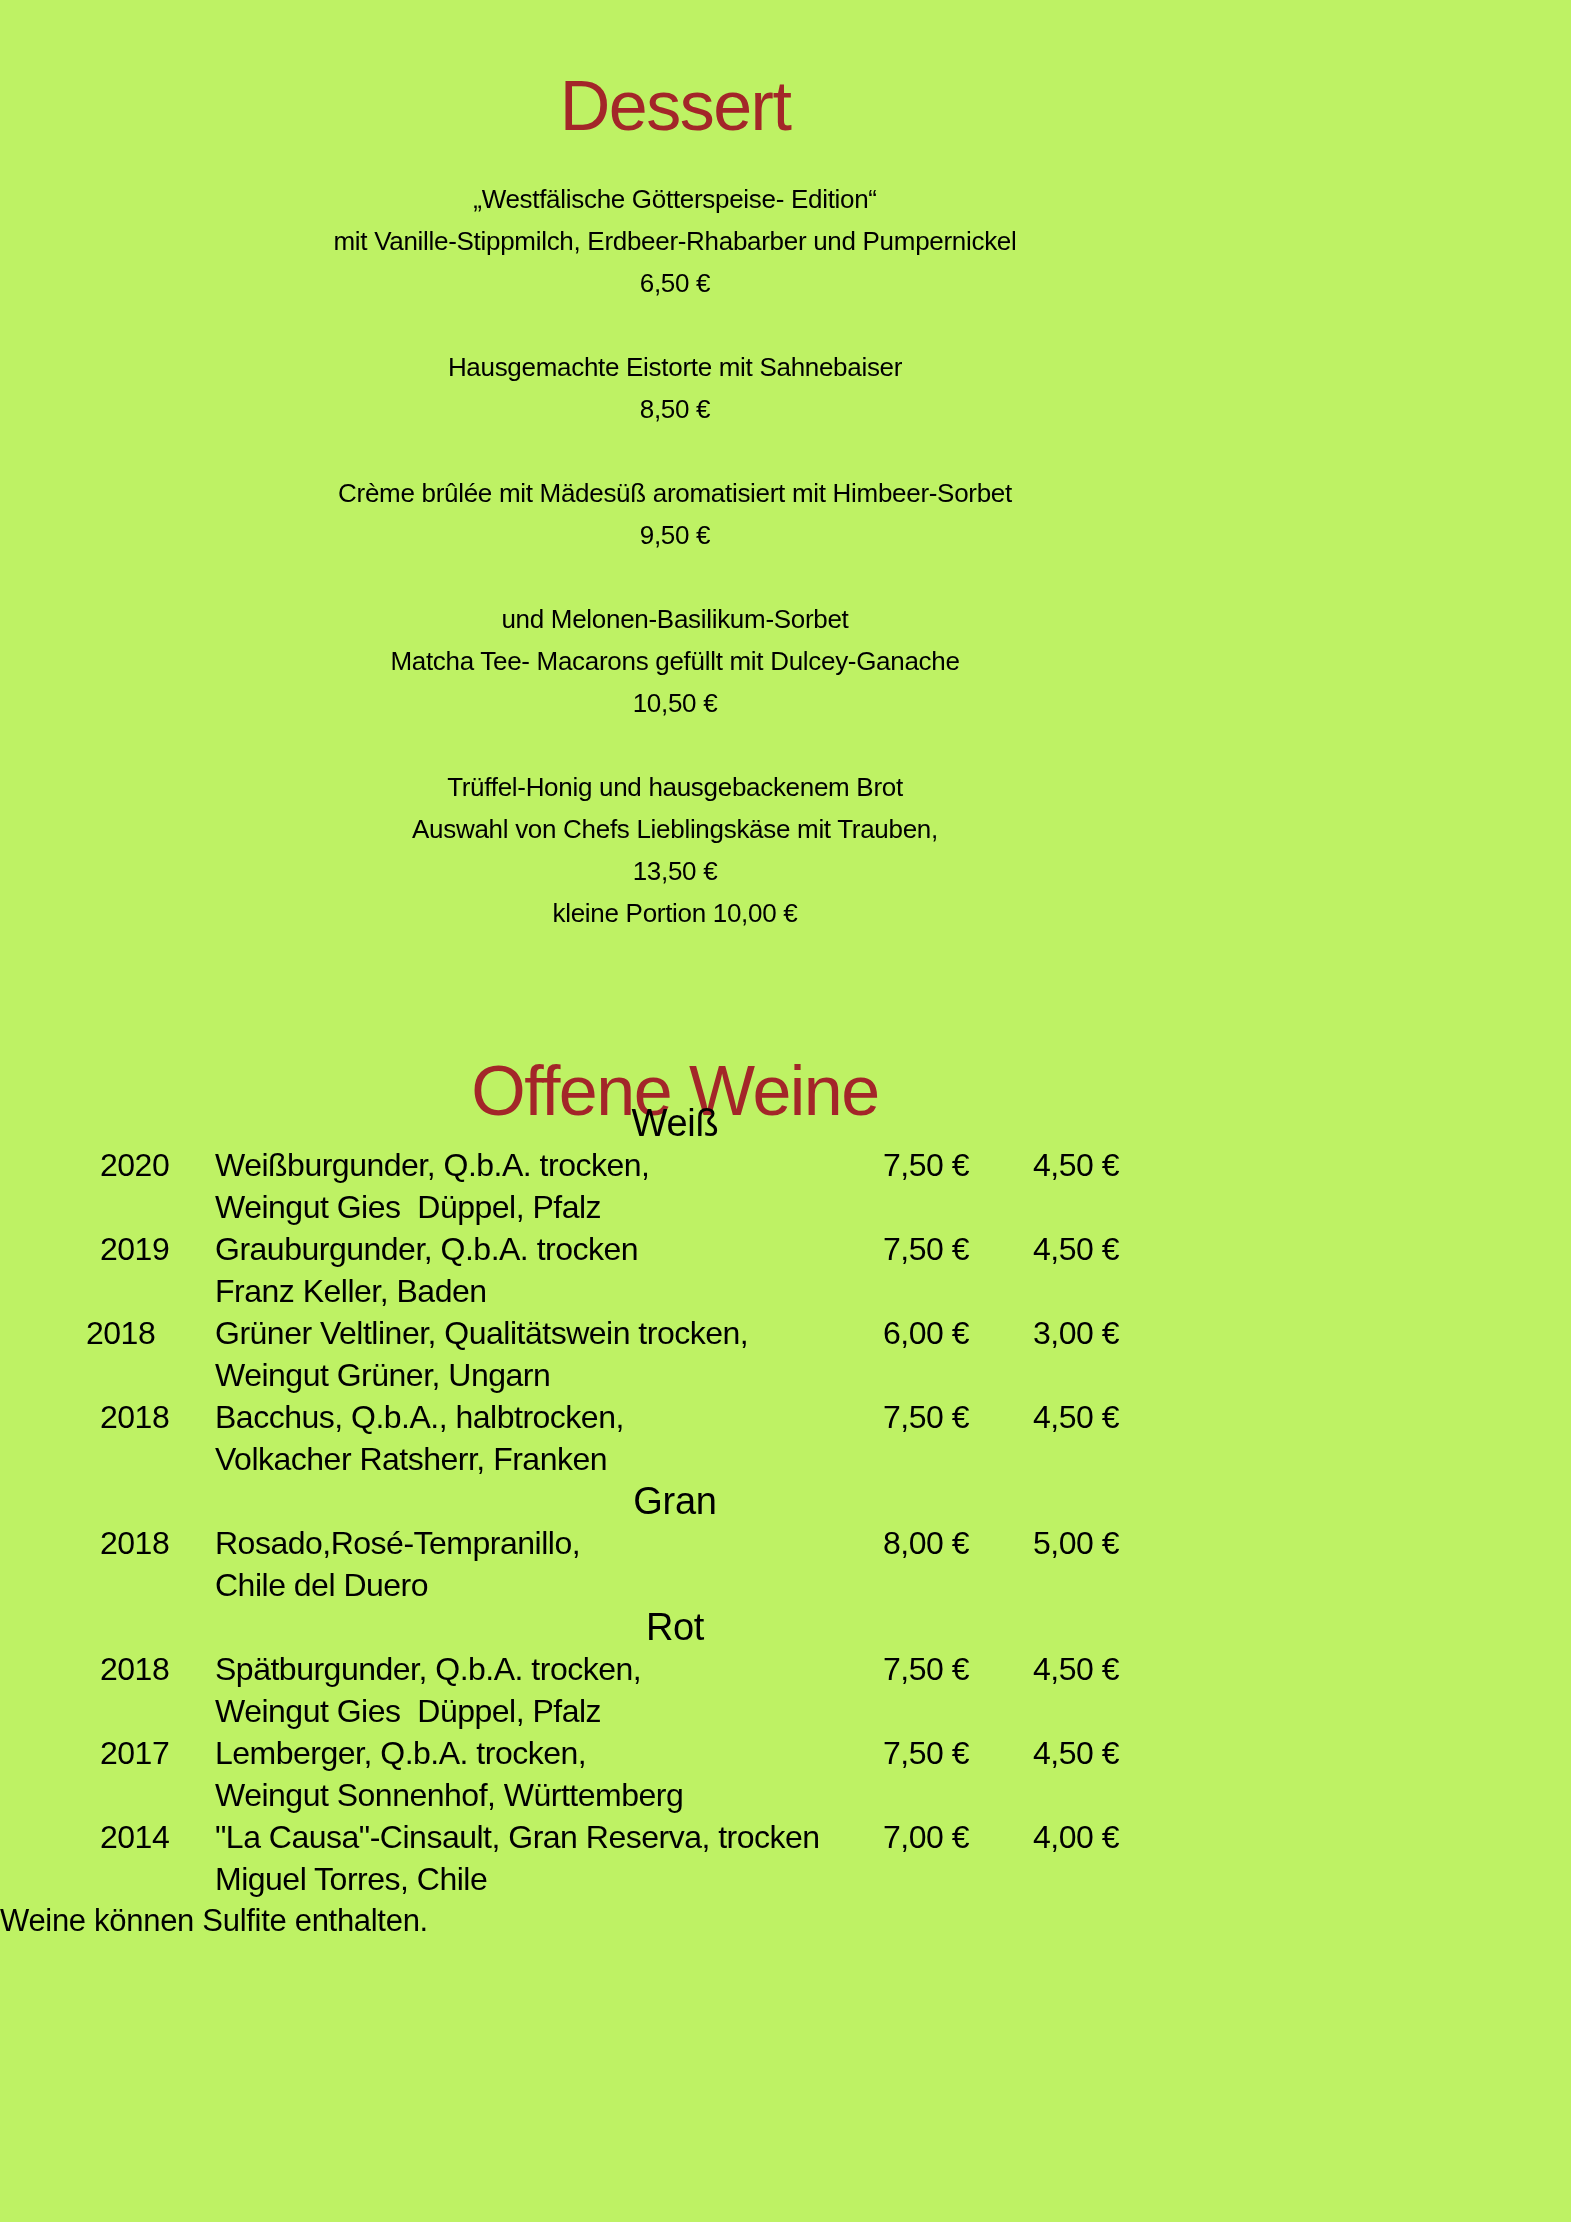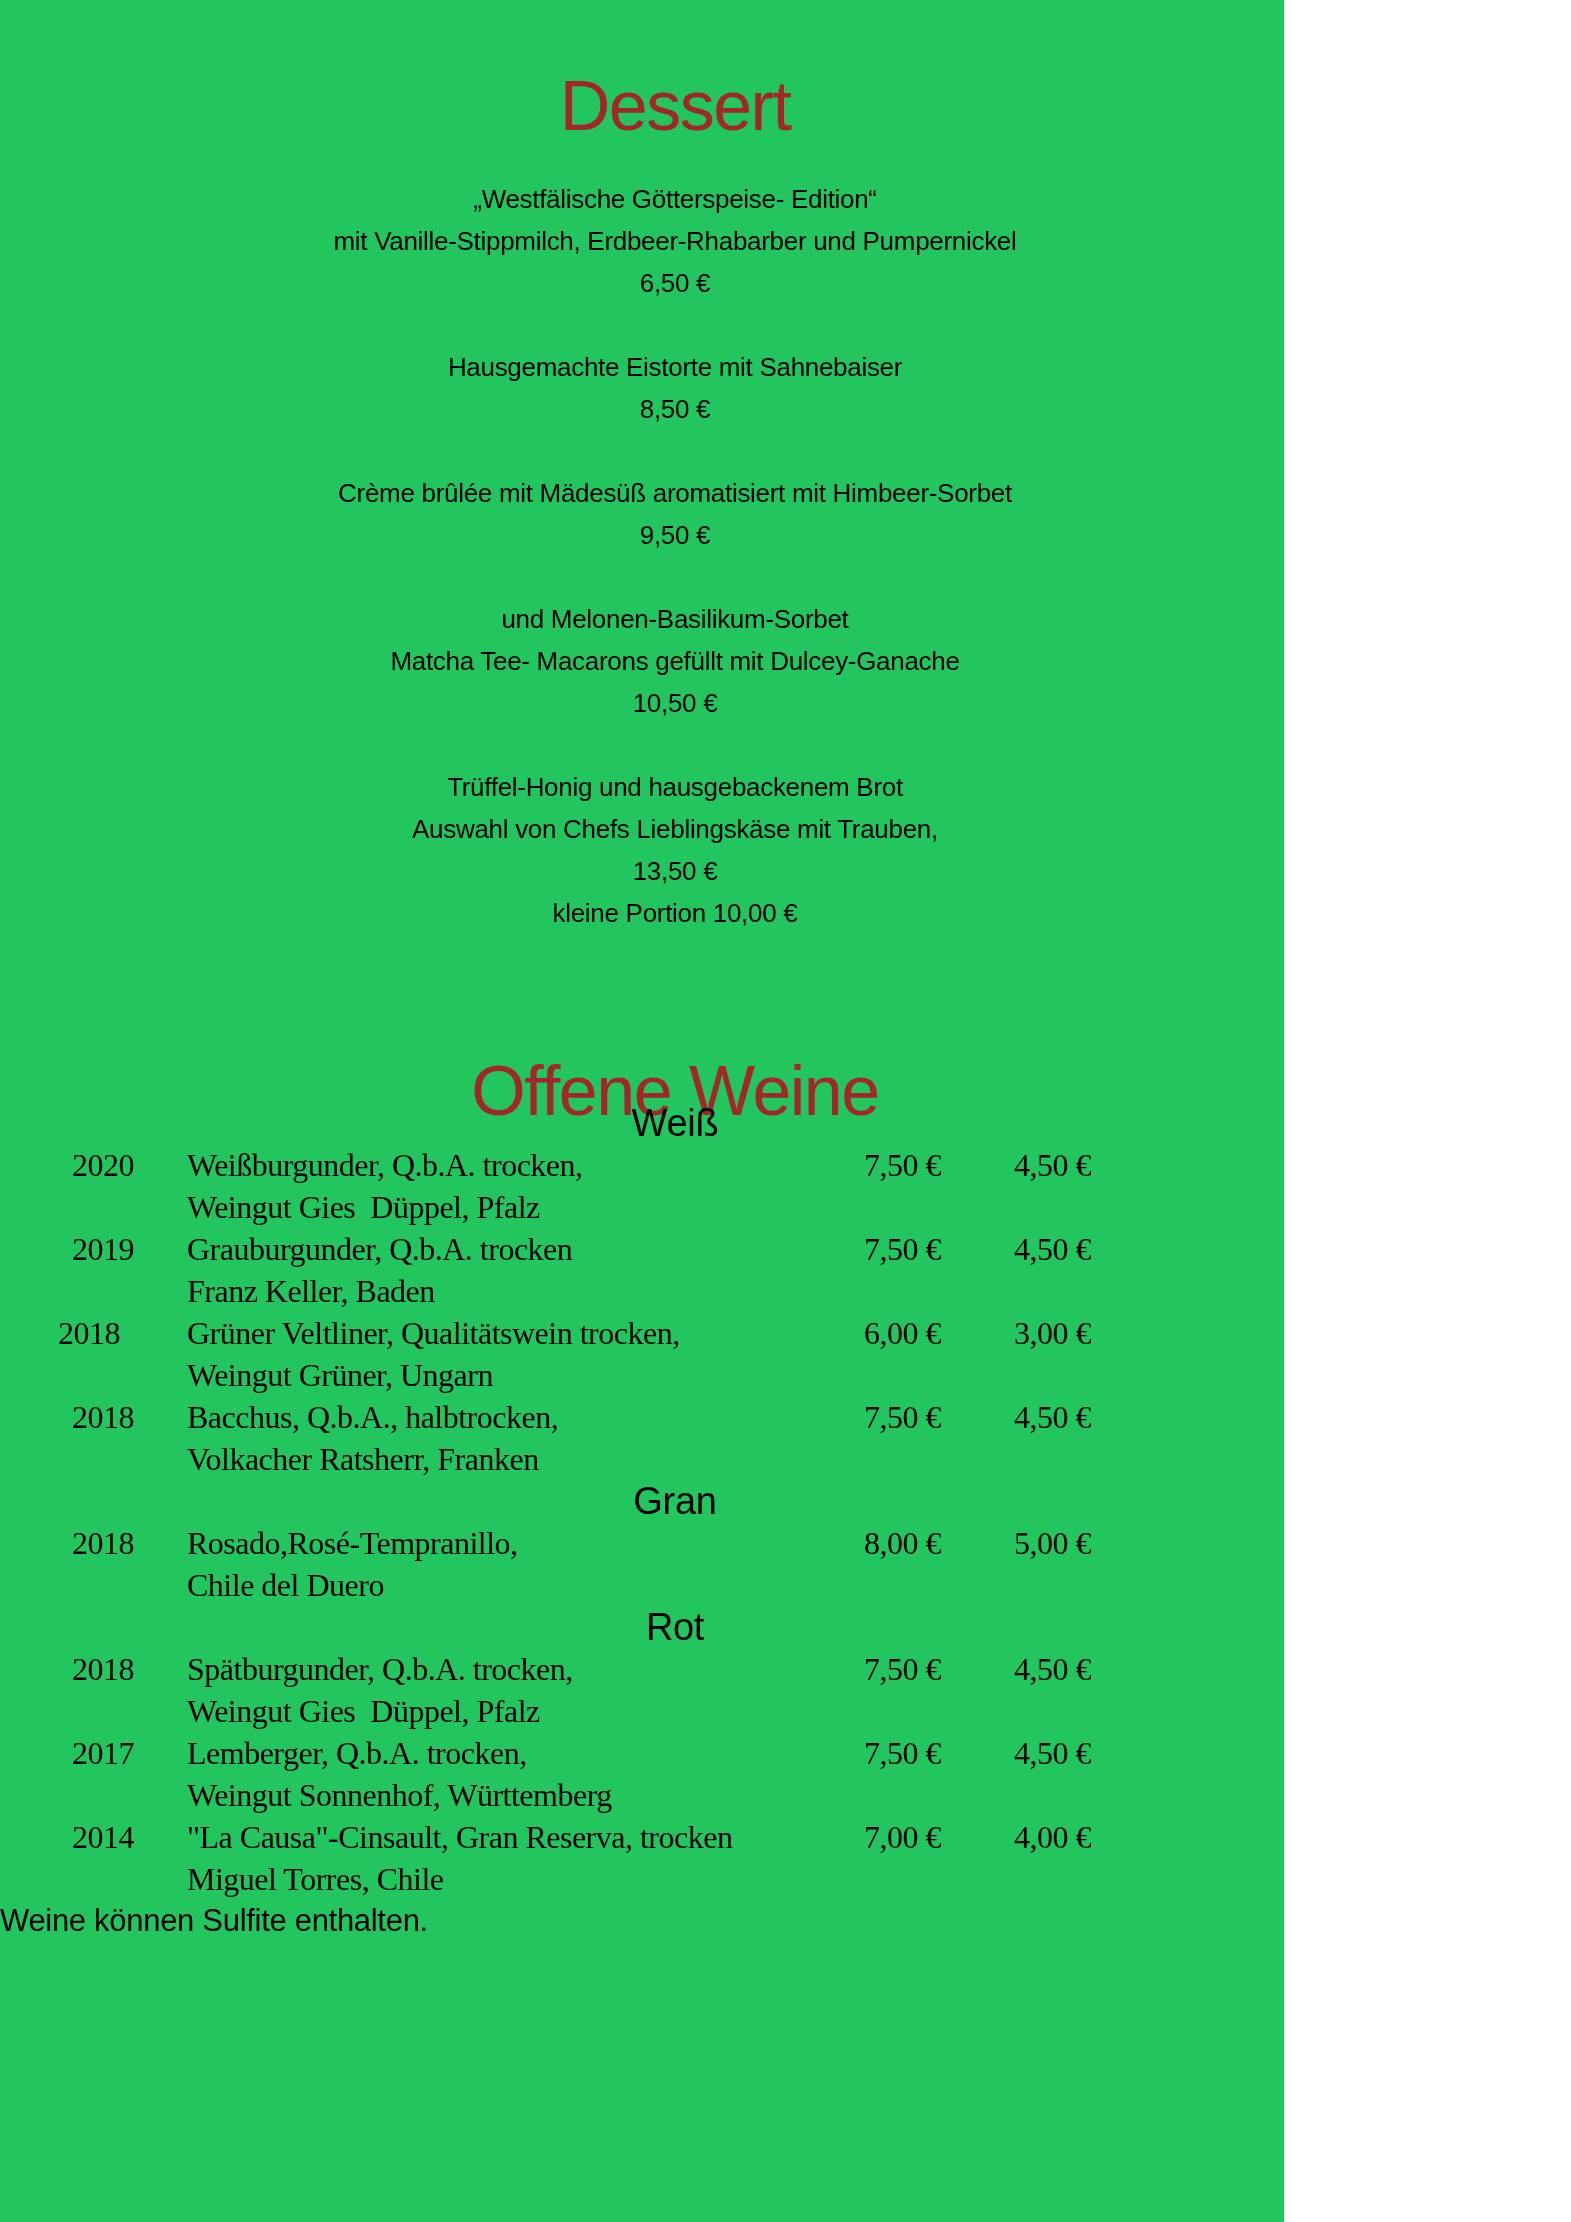--- a/index.html
+++ b/index.html
@@ -1,20 +1,20 @@
 <!DOCTYPE html>
 <html><head>
 <meta charset="utf-8">
 <style>
   html, body { margin: 0; padding: 0; background: #ffffff; }
   .page {
     position: relative;
-    width: 1284px;
+    width: 1571px;
     height: 2222px;
-    background: #22c55e;
+    background: #bef264;
     color: #000000;
     font-family: "Liberation Sans", "DejaVu Sans", sans-serif;
     overflow: hidden;
   }
   
   .col { position: absolute; left: 0; width: 1350px; }
 
   .heading {
     text-align: center;
     font-size: 70px;
@@ -39,23 +39,22 @@
   #wine-list { top: 1102px; font-size: 32px; line-height: 42px; }
   .wine-subhead {
     text-align: center;
     font-size: 38px;
     line-height: 42px;
     letter-spacing: -0.3px;
   }
   .wine-row {
     display: grid;
     grid-template-columns: 115px 584px 170px 150px;
-    padding-left: 72px;
+    padding-left: 100px;
     grid-auto-rows: 42px;
-    font-family: Liberation Serif, serif;
   }
   .wine-row span { display: block; letter-spacing: -0.5px; }
   .wr-name, .wr-name2 { white-space: pre; letter-spacing: -1px; }
   .wr-p1, .wr-p2 { text-align: right; }
   .wine-row.year-left .wr-year { position: relative; left: -14px; }
 
   .wine-footnote {
     font-size: 31px;
     line-height: 42px;
     letter-spacing: -0.3px;

